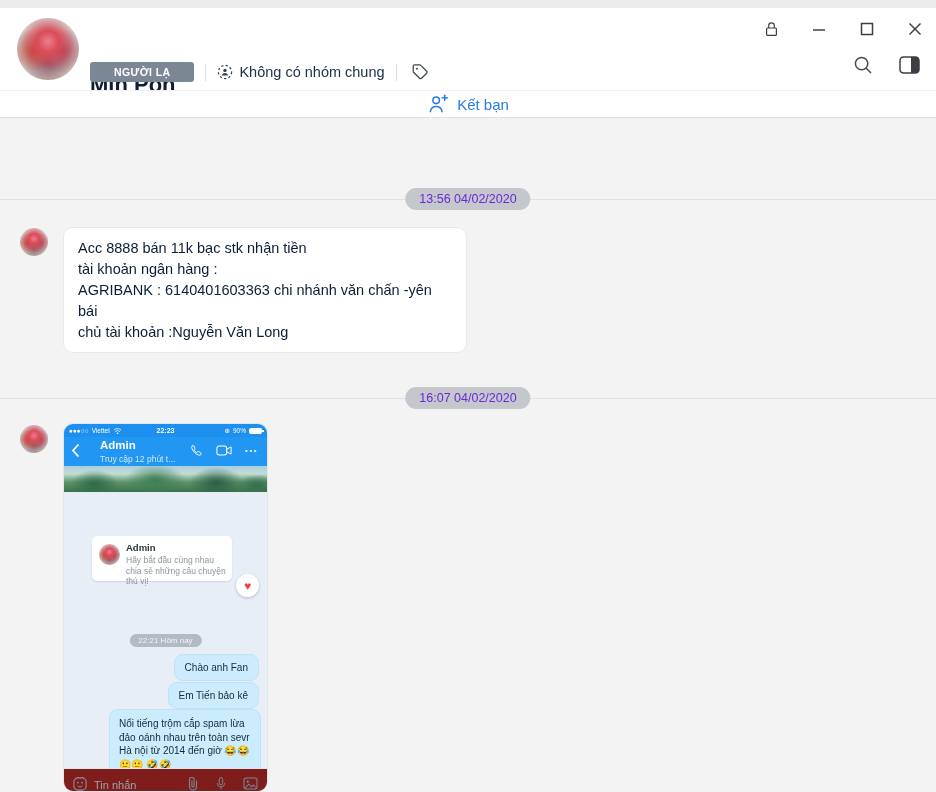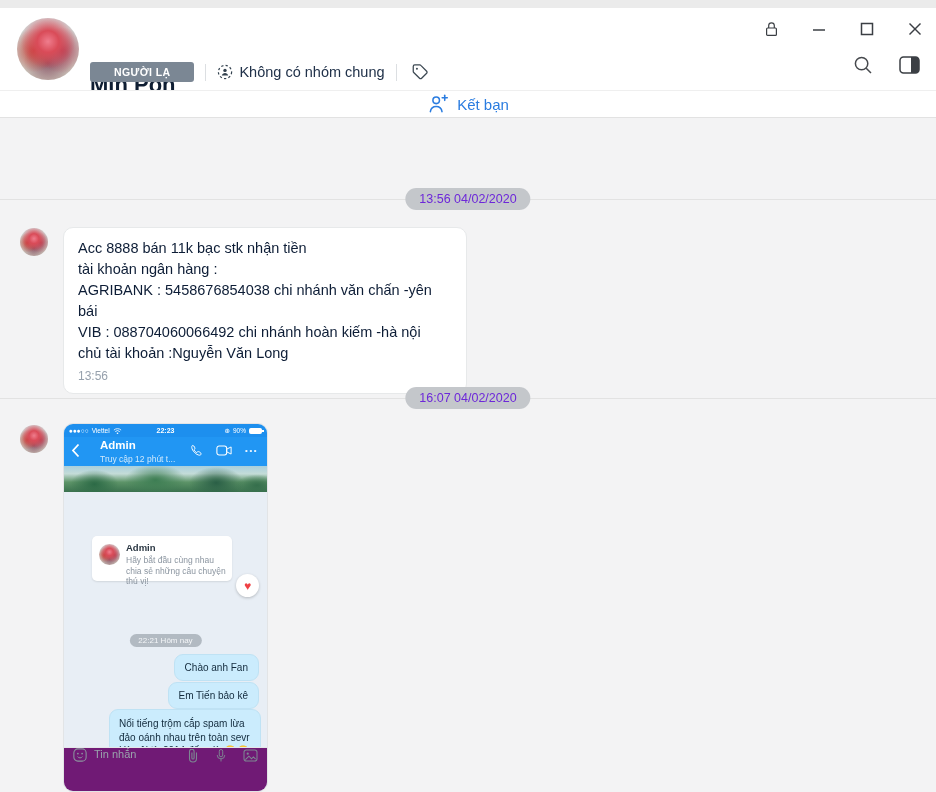--- a/index.html
+++ b/index.html
@@ -86,22 +86,22 @@
   .p-datepill { position:absolute; left:50%; transform:translateX(-50%); top:168px; background:#b2bac2; color:#f4f6f8;
     font-size:8px; line-height:13px; padding:0 9px; border-radius:8px; white-space:nowrap; }
   .p-bubble { position:absolute; background:#cbecfd; border:1px solid #bfe2f4; border-radius:9px;
     font-size:10px; color:#122a3c; padding:6px 10px; line-height:13px; }
   .p-bubble.b1 { right:8px; top:188px; }
   .p-bubble.b2 { right:8px; top:216px; }
   .p-bubble.b3 { right:6px; top:243px; width:152px; padding:7px 9px; line-height:13.5px; }
   .p-bubble-time { font-size:7.5px; color:#93a2ae; margin-top:3px; }
   .p-receipt { position:absolute; right:6px; top:320px; background:rgba(148,158,168,.85); color:#eef2f5;
     font-size:7.5px; line-height:13px; padding:0 7px; border-radius:8px; display:flex; gap:3px; align-items:center; }
-  .p-inputbar { position:absolute; left:0; right:0; bottom:0; height:44px; background:#701a75; border-top:1px solid #e4e7e9;
-    display:flex; align-items:flex-start; padding:0 9px; }
+  .p-inputbar { position:absolute; left:0; right:0; bottom:0; height:23px; background:#7f1d1d; border-top:1px solid #e4e7e9;
+    display:flex; align-items:flex-end; padding:0 9px; }
   .p-placeholder { flex:1; margin-left:7px; font-size:11px; color:#99a3ac; }
   .p-input-icons { display:flex; align-items:center; gap:16px; }
 
   svg { display:block; }
 </style>
 </head>
 <body>
 
 <div class="app">
 
@@ -192,24 +192,22 @@
 
     <div class="date-divider" style="top:57px;">
       <div class="divider-line"></div>
       <span class="divider-pill">13:56 04/02/2020</span>
     </div>
 
     <div class="avatar avatar-sm" style="left:20px; top:97px;"></div>
     <div class="bubble bank-bubble">
       <div>Acc 8888 bán 11k bạc stk nhận tiền</div>
       <div>tài khoản ngân hàng :</div>
-      <div>AGRIBANK : 5458676854038 chi nhánh văn chấn -yên bái</div>
-      <div>VIB : 088704060066492 chi nhánh hoàn kiếm -hà nội</div>
+      <div>AGRIBANK : 6140401603363 chi nhánh văn chấn -yên bái</div>
       <div>chủ tài khoản :Nguyễn Văn Long</div>
-      <div class="msg-time">13:56</div>
     </div>
 
     <div class="date-divider" style="top:256px;padding-left:30px;">
       <div class="divider-line"></div>
       <span class="divider-pill">16:07 04/02/2020</span>
     </div>
 
     <div class="avatar avatar-sm" style="left:20px; top:294px;"></div>
 
     <div class="phone">

